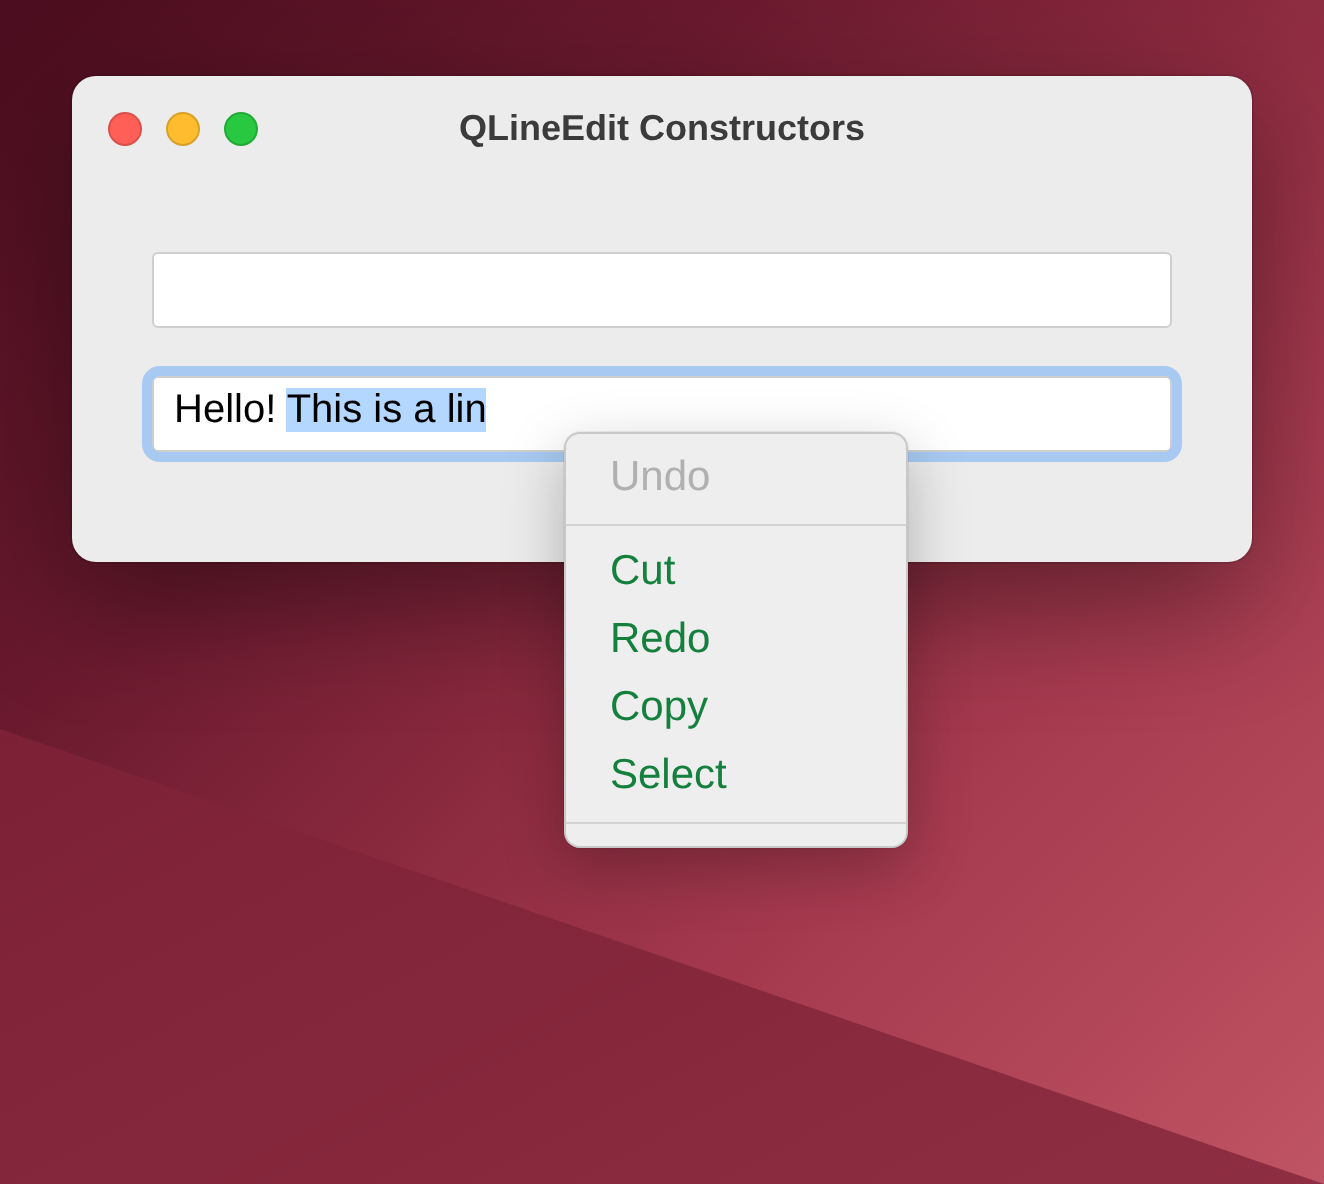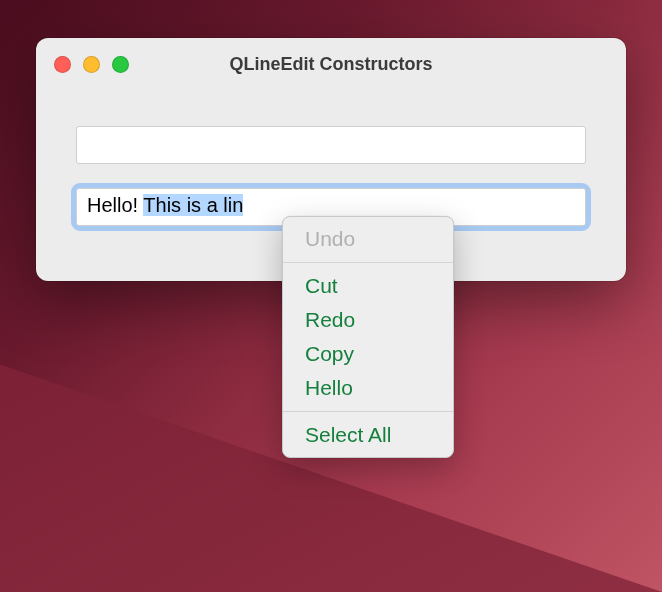--- a/index.html
+++ b/index.html
@@ -188,16 +188,15 @@
     </div>
   </div>
 </div>
 
 <div class="context-menu">
   <div class="menu-item disabled">Undo</div>
   <div class="menu-separator"></div>
   <div class="menu-item">Cut</div>
   <div class="menu-item">Redo</div>
   <div class="menu-item">Copy</div>
-  <div class="menu-item">Hello</div>
+  <div class="menu-item">Select</div>
   <div class="menu-separator"></div>
-  <div class="menu-item">Select All</div>
 </div>
 
 </body></html>

